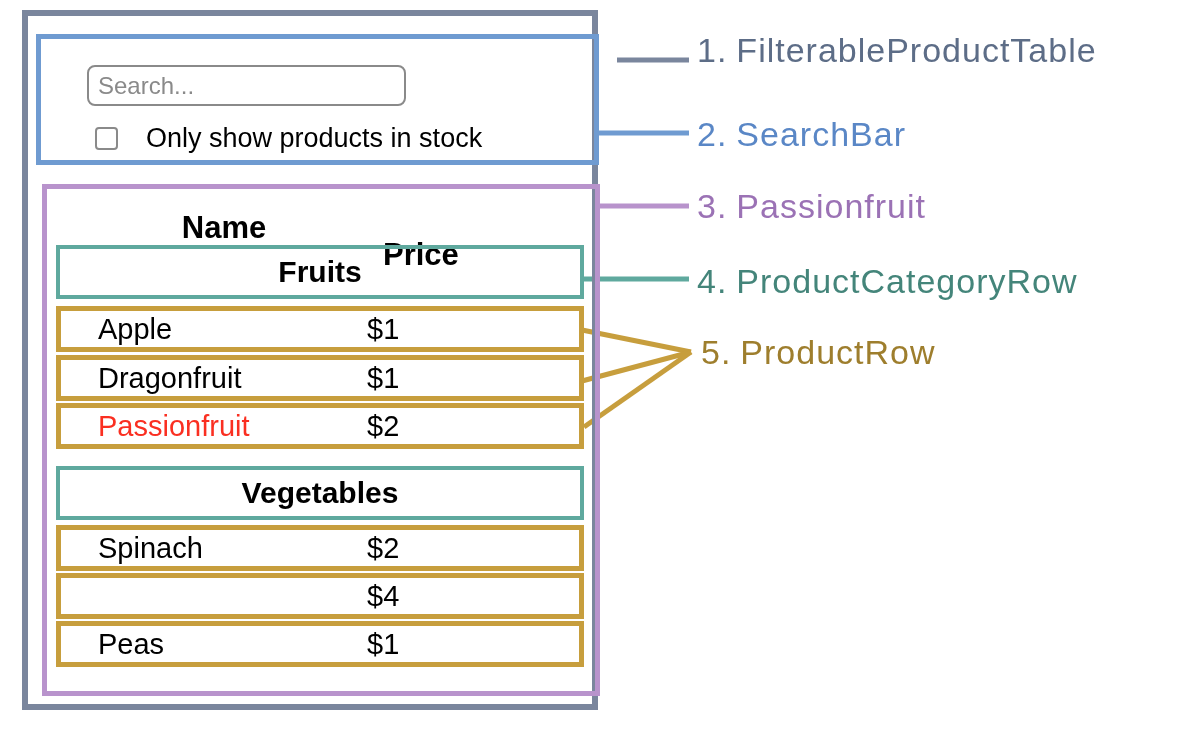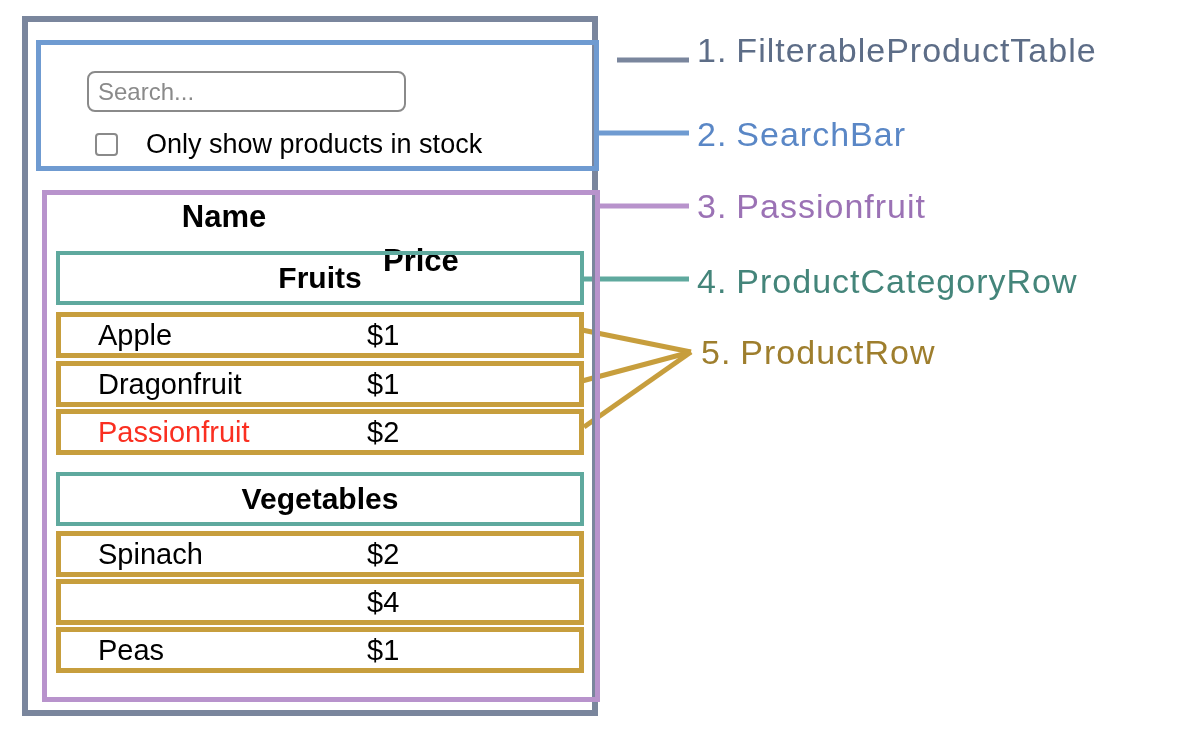--- a/index.html
+++ b/index.html
@@ -17,39 +17,39 @@
     font-family:"Liberation Sans","DejaVu Sans",sans-serif; background:#ffffff;
   }
   svg.connectors{position:absolute;left:0;top:0;width:1200px;height:744px;}
   .cline{fill:none;stroke-width:5px;}
   .cline.gray{stroke:var(--gray);}
   .cline.blue{stroke:var(--blue);}
   .cline.purple{stroke:var(--purple);}
   .cline.teal{stroke:var(--teal);}
   .cline.gold{stroke:var(--gold);}
 
-  .outer-box{position:absolute;left:22px;top:16px;width:576px;height:700px;
+  .outer-box{position:absolute;left:22px;top:10px;width:576px;height:700px;
     border:6px solid var(--gray);box-sizing:border-box;}
   .searchbar-box{position:absolute;left:8px;top:18px;width:563px;height:131px;
     border:5px solid var(--blue);box-sizing:border-box;}
   .search-input{position:absolute;left:46px;top:26px;width:319px;height:41px;
     box-sizing:border-box;border:2px solid var(--input-border);border-radius:8px;
     padding:0 0 0 9px;font-family:inherit;font-size:24px;color:var(--text);
     outline:none;background:#fff;}
   .search-input::placeholder{color:var(--placeholder);opacity:1;}
   .stock-row{position:absolute;left:54px;top:84px;display:flex;align-items:center;gap:28px;}
   .stock-checkbox{appearance:none;-webkit-appearance:none;margin:0;width:23px;height:23px;
     border:2px solid var(--input-border);border-radius:4px;background:#fff;box-sizing:border-box;}
   .stock-label{font-size:27px;color:var(--text);white-space:nowrap;}
 
   .table-box{position:absolute;left:14px;top:168px;width:558px;height:512px;
     border:5px solid var(--purple);box-sizing:border-box;}
   .hdr{position:absolute;top:5px;font-size:31px;font-weight:bold;color:var(--text);
     line-height:34px;white-space:nowrap;}
-  .hdr-name{left:177px;transform:translateX(-50%);}
+  .hdr-name{left:177px;transform:translateX(-50%);margin-top:17px;}
   .hdr-price{left:336px;margin-top:44px;}
   .crow{position:absolute;left:9px;width:528px;height:54px;box-sizing:border-box;
     border:4px solid var(--teal);display:flex;align-items:center;justify-content:center;}
   .crow span{font-size:30px;font-weight:bold;color:var(--text);}
   .prow{position:absolute;left:9px;width:528px;height:46px;box-sizing:border-box;
     border:5px solid var(--gold);display:flex;align-items:center;}
   .pname{margin-left:37px;font-size:29px;color:var(--text);white-space:nowrap;}
   .pprice{position:absolute;left:306px;font-size:29px;color:var(--text);}
   .prow.out-of-stock .pname{color:var(--red);}
 

